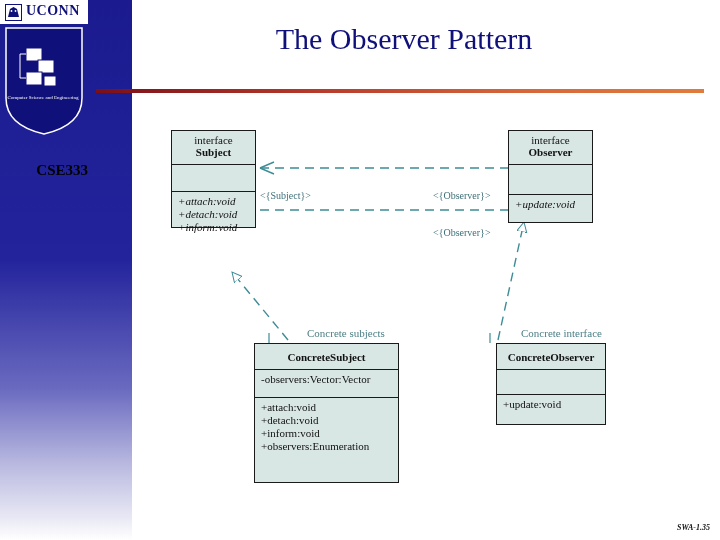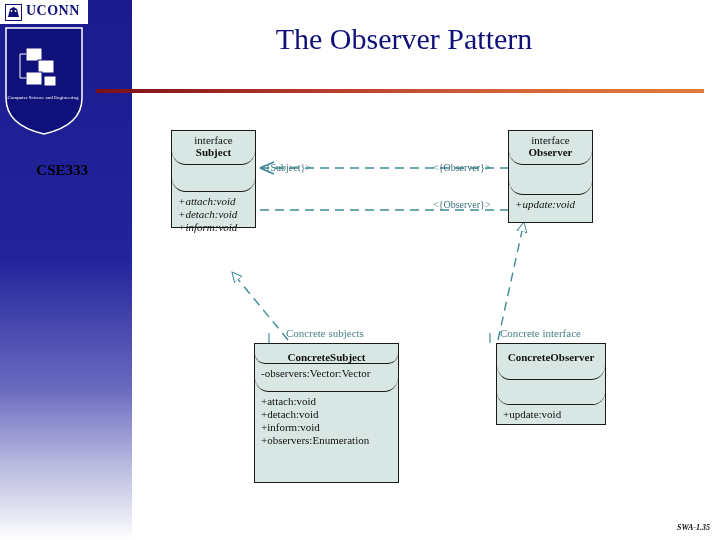--- a/index.html
+++ b/index.html
@@ -21,32 +21,32 @@
   
   #title{position:absolute;left:88px;top:22px;width:632px;text-align:center;
     font-family:"Liberation Serif",serif;font-size:30px;color:#10107a;}
   #rule{position:absolute;left:96px;top:89px;width:608px;height:4px;
     background:linear-gradient(to right,#7a0f18 0%,#b5392a 35%,#d6663a 70%,#e07b3c 100%);}
 
   
   #canvas{position:absolute;left:88px;top:100px;width:632px;height:440px;}
 
   .box{position:absolute;border:1px solid #1a1a1a;background:#d8e6e4;box-sizing:border-box;}
-  .box .sec{border-bottom:1px solid #1a1a1a;box-sizing:border-box;border-radius:14px;}
+  .box .sec{border-bottom:1px solid #1a1a1a;box-sizing:border-box;}
   .box .sec:last-child{border-bottom:none;}
   .ttl{font-family:"Liberation Serif",serif;font-size:11px;color:#111;text-align:center;}
   .ttl .small{display:block;font-weight:normal;font-style:normal;font-size:11px;}
   .ttl .bold{display:block;font-weight:bold;}
   .mlist{font-family:"Liberation Serif",serif;font-size:11px;color:#111;
     font-style:italic;padding:3px 5px 3px 6px;line-height:13px;}
   .mlist.plain{font-style:normal;}
   .mlist div{white-space:nowrap;}
 
-  .label{position:absolute;font-family:"Liberation Serif",serif;font-size:11px;color:#4a7f86;white-space:nowrap;}
-  .stereo{position:absolute;font-family:"Liberation Serif",serif;font-size:10px;color:#3d6f78;white-space:nowrap;}
+  .label{position:absolute;font-family:"Liberation Serif",serif;font-size:11px;color:#4a7f86;white-space:nowrap;margin-left:21px;}
+  .stereo{position:absolute;font-family:"Liberation Serif",serif;font-size:10px;color:#3d6f78;white-space:nowrap;margin-top:28px;}
 
   #footer{position:absolute;right:10px;bottom:8px;font-family:"Liberation Serif",serif;
     font-size:8px;font-weight:bold;font-style:italic;color:#111;}
 
   svg{position:absolute;left:0;top:0;}
 </style>
 </head>
 <body>
 
 <div id="sidebar">
@@ -123,36 +123,36 @@
       <span class="small">interface</span>
       <span class="bold">Observer</span>
     </div>
     <div class="sec" style="height:30px;"></div>
     <div class="sec mlist">
       <div>+update:void</div>
     </div>
   </div>
 
   <div class="box" id="box-concrete-subject" style="left:166px;top:243px;width:145px;height:140px;">
-    <div class="sec ttl" style="height:20px;line-height:26px;font-weight:bold;">
+    <div class="sec ttl" style="height:26px;line-height:26px;font-weight:bold;">
       <span class="bold">ConcreteSubject</span>
     </div>
     <div class="sec mlist plain" style="height:28px;">
       <div>-observers:Vector:Vector</div>
     </div>
     <div class="sec mlist plain">
       <div>+attach:void</div>
       <div>+detach:void</div>
       <div>+inform:void</div>
       <div>+observers:Enumeration</div>
     </div>
   </div>
 
   <div class="box" id="box-concrete-observer" style="left:408px;top:243px;width:110px;height:82px;">
-    <div class="sec ttl" style="height:36px;line-height:26px;font-weight:bold;font-family:Liberation Serif, serif;">
+    <div class="sec ttl" style="height:26px;line-height:26px;font-weight:bold;font-family:Liberation Serif, serif;">
       <span class="bold">ConcreteObserver</span>
     </div>
     <div class="sec" style="height:25px;"></div>
     <div class="sec mlist plain">
       <div>+update:void</div>
     </div>
   </div>
 
   <div class="stereo" style="left:172px;top:62px;">&lt;{Subject}&gt;</div>
   <div class="stereo" style="left:345px;top:62px;">&lt;{Observer}&gt;</div>

